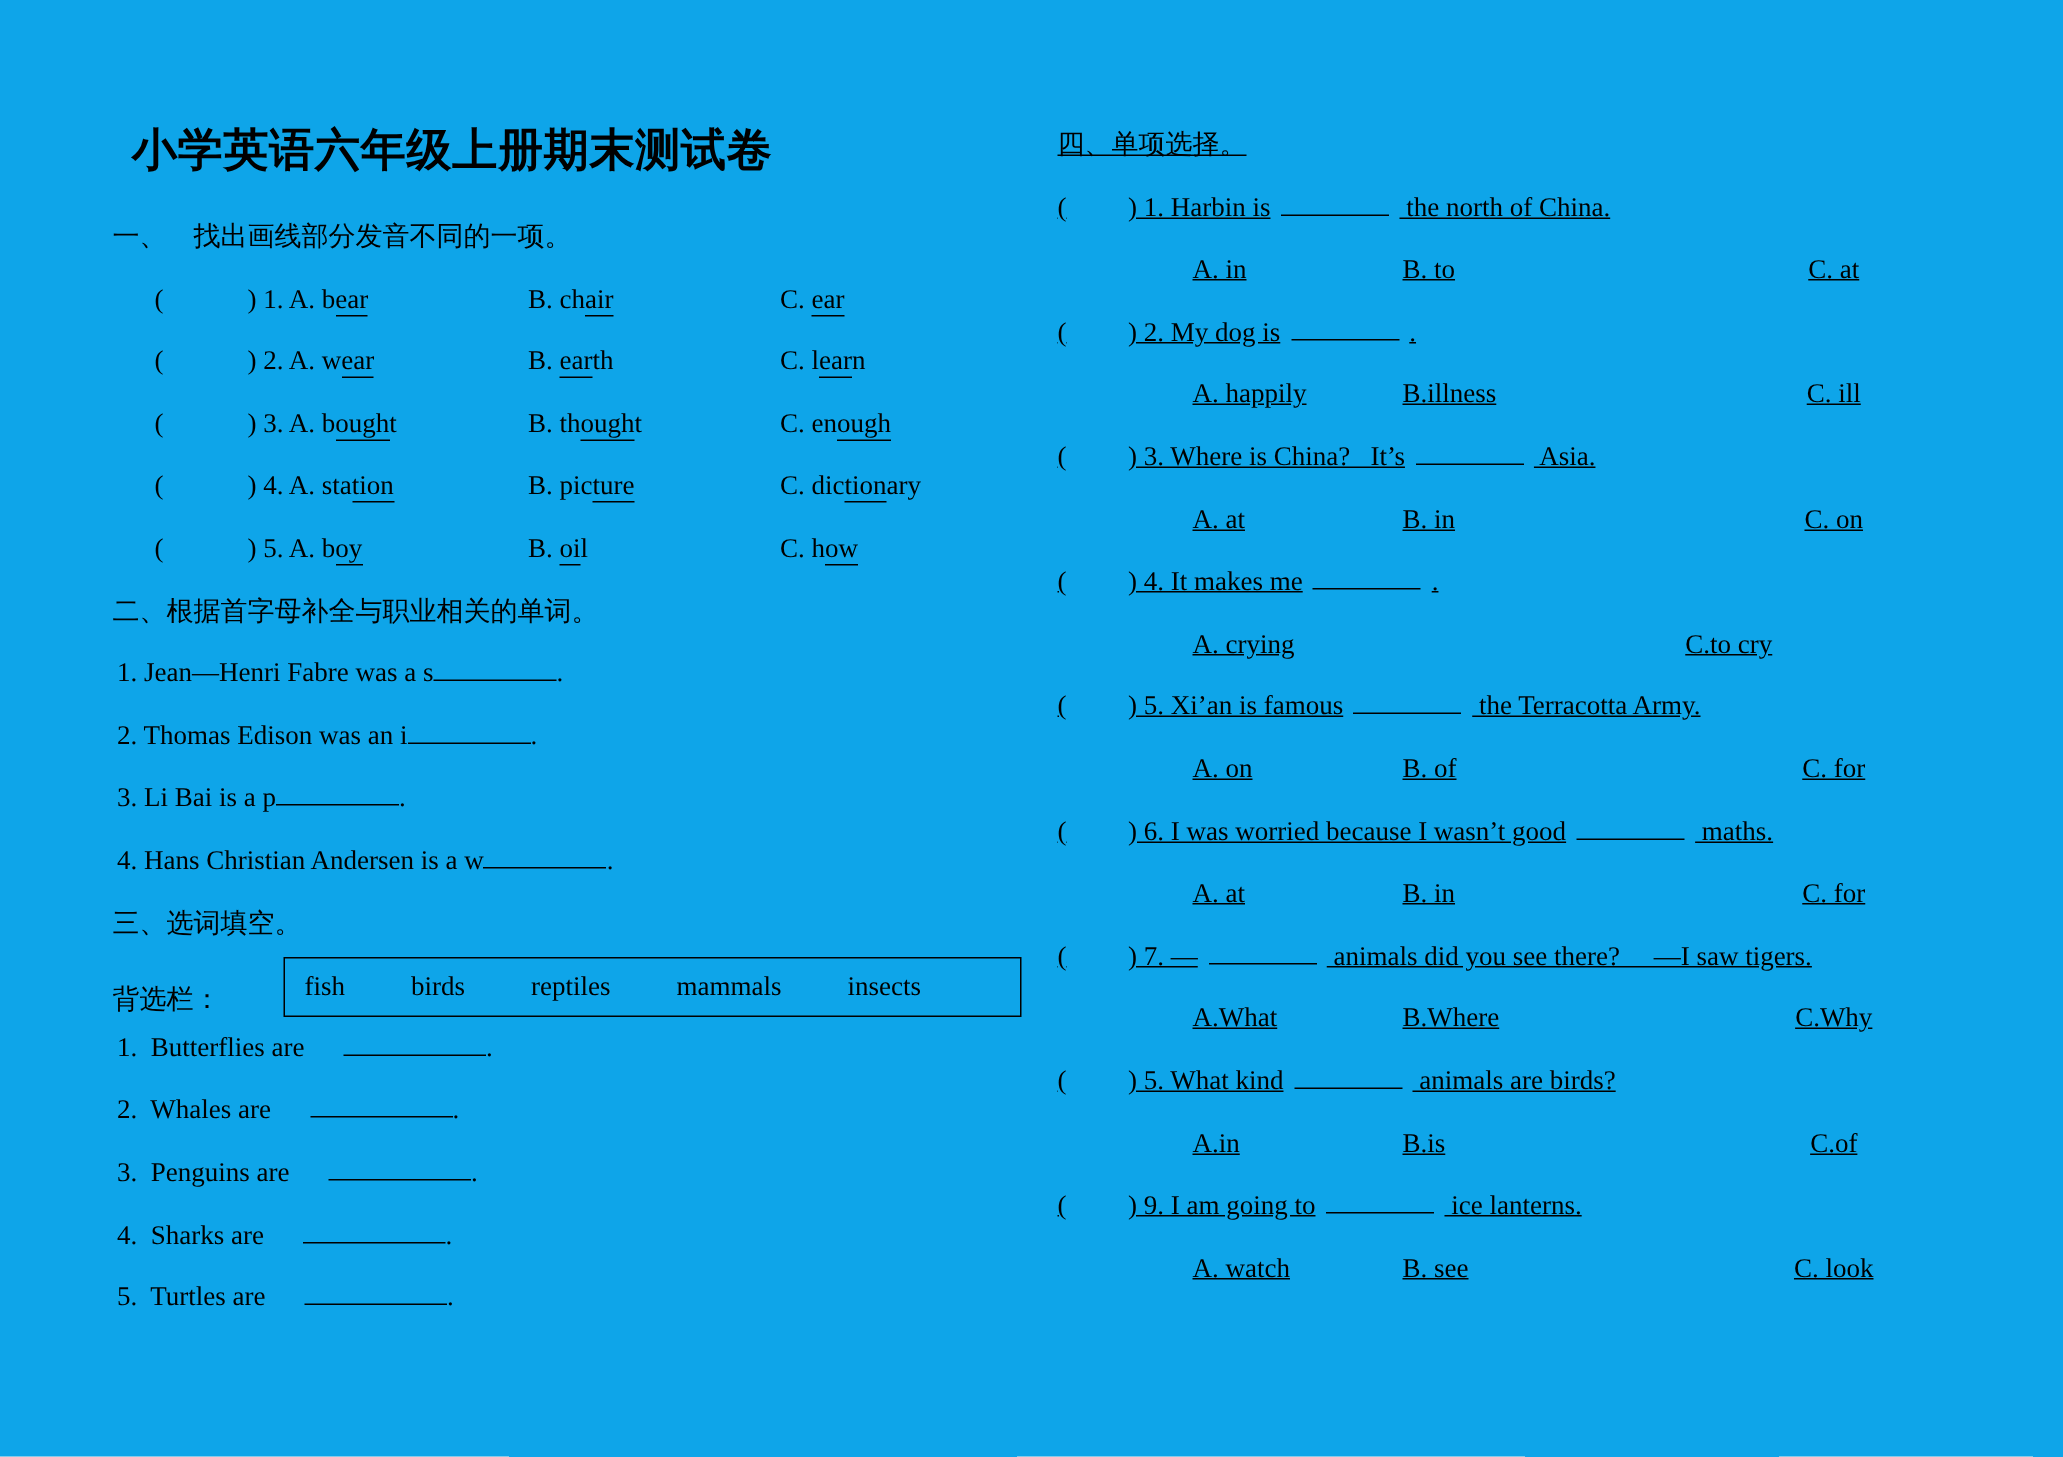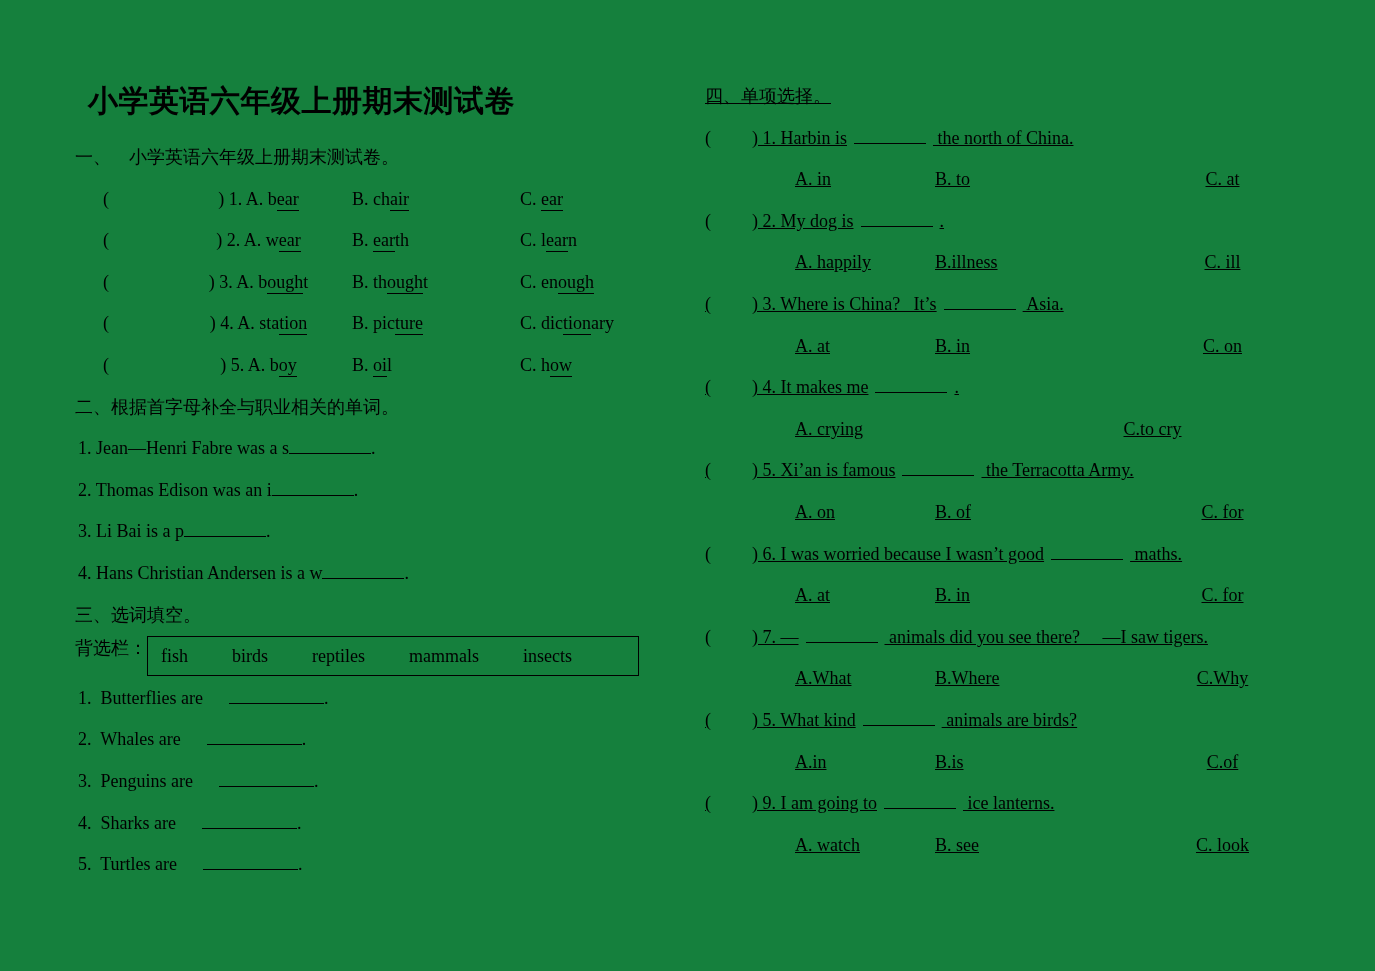--- a/index.html
+++ b/index.html
@@ -1,60 +1,60 @@
 <!DOCTYPE html>
 <html><head>
 <meta charset="utf-8">
 <style>
   html,body{margin:0;padding:0;background:#e8e8e8;}
-  .page{position:relative;width:1375px;height:971px;background:#15803d;overflow:hidden;
+  .page{position:relative;width:1375px;height:971px;background:#0ea5e9;overflow:hidden;
         font-family:"Liberation Serif","DejaVu Serif",serif;color:#000;}
   .col-left{position:absolute;left:75px;top:75px;width:618px;}
   .col-right{position:absolute;left:705px;top:76px;width:665px;text-decoration:underline;}
   .title{height:62px;line-height:52px;padding-left:13px;
          font-family:"Liberation Sans","DejaVu Sans",sans-serif;
          font-weight:bold;font-size:30px;letter-spacing:0.5px;white-space:pre;}
   .row{height:41.6px;line-height:41.6px;white-space:pre;font-size:18px;}
   .heading{font-size:18px;}
   
   .s1-row{display:flex;}
   .cell-paren{flex:none;width:90px;padding-left:28px;box-sizing:border-box;}
-  .s1-cell-a{flex:none;width:187px;text-align:center;}
+  .s1-cell-a{flex:none;width:187px;}
   .s1-cell-b{flex:none;width:168px;}
   .s1-cell-c{flex:1;}
   .u{border-bottom:1.6px solid #000;padding-bottom:1px;}
   
   .blank{display:inline-block;border-bottom:1.6px solid #000;height:0.95em;vertical-align:baseline;}
   .b2{width:82px;}
   .b3{width:95px;margin-left:26px;}
   .b4{width:72px;margin:0 7px;}
   .indent{padding-left:3px;box-sizing:border-box;}
   
-  .bank-row{display:flex;align-items:flex-start;height:41.6px;font-size:18px;}
+  .bank-row{display:flex;align-items:flex-end;height:41.6px;font-size:18px;}
   .bank-label{flex:none;white-space:pre;}
   .bank-box{flex:none;width:492px;height:40px;box-sizing:border-box;border:1.6px solid #000;
-            display:flex;align-items:center;padding-left:13px;column-gap:44px;font-size:18px;}
+            display:flex;align-items:center;padding-left:13px;column-gap:44px;font-size:18px;margin-left:42px;}
   
   .mc-qrow{display:flex;}
   .mc-paren{flex:none;width:47px;}
   .mc-main{flex:1;white-space:pre;}
   .mc-orow{display:flex;padding-left:90px;box-sizing:border-box;}
   .mc-a{flex:none;width:140px;white-space:pre;}
   .mc-b{flex:none;width:140px;white-space:pre;}
   .mc-c{flex:1;white-space:pre;text-align:center;}
 </style>
 </head>
 <body>
 
 <div class="page">
 
   <div class="col-left">
     <div class="title">小学英语六年级上册期末测试卷</div>
 
-    <div class="row heading">一、　小学英语六年级上册期末测试卷。</div>
+    <div class="row heading">一、　找出画线部分发音不同的一项。</div>
     <div id="s1-list">
         <div class="row s1-row"><span class="cell-paren">(</span><span class="s1-cell-a"><span>) 1. A. </span><span>b</span><span class="u">ear</span></span><span class="s1-cell-b"><span>B. </span><span>ch</span><span class="u">air</span></span><span class="s1-cell-c"><span>C. </span><span class="u">ear</span></span></div>
         <div class="row s1-row"><span class="cell-paren">(</span><span class="s1-cell-a"><span>) 2. A. </span><span>w</span><span class="u">ear</span></span><span class="s1-cell-b"><span>B. </span><span class="u">ear</span><span>th</span></span><span class="s1-cell-c"><span>C. </span><span>l</span><span class="u">ear</span><span>n</span></span></div>
         <div class="row s1-row"><span class="cell-paren">(</span><span class="s1-cell-a"><span>) 3. A. </span><span>b</span><span class="u">ough</span><span>t</span></span><span class="s1-cell-b"><span>B. </span><span>th</span><span class="u">ough</span><span>t</span></span><span class="s1-cell-c"><span>C. </span><span>en</span><span class="u">ough</span></span></div>
         <div class="row s1-row"><span class="cell-paren">(</span><span class="s1-cell-a"><span>) 4. A. </span><span>sta</span><span class="u">tion</span></span><span class="s1-cell-b"><span>B. </span><span>pic</span><span class="u">ture</span></span><span class="s1-cell-c"><span>C. </span><span>dic</span><span class="u">tion</span><span>ary</span></span></div>
         <div class="row s1-row"><span class="cell-paren">(</span><span class="s1-cell-a"><span>) 5. A. </span><span>b</span><span class="u">oy</span></span><span class="s1-cell-b"><span>B. </span><span class="u">oi</span><span>l</span></span><span class="s1-cell-c"><span>C. </span><span>h</span><span class="u">ow</span></span></div>
       </div>
 
     <div class="row heading">二、根据首字母补全与职业相关的单词。</div>
     <div id="s2-list">

